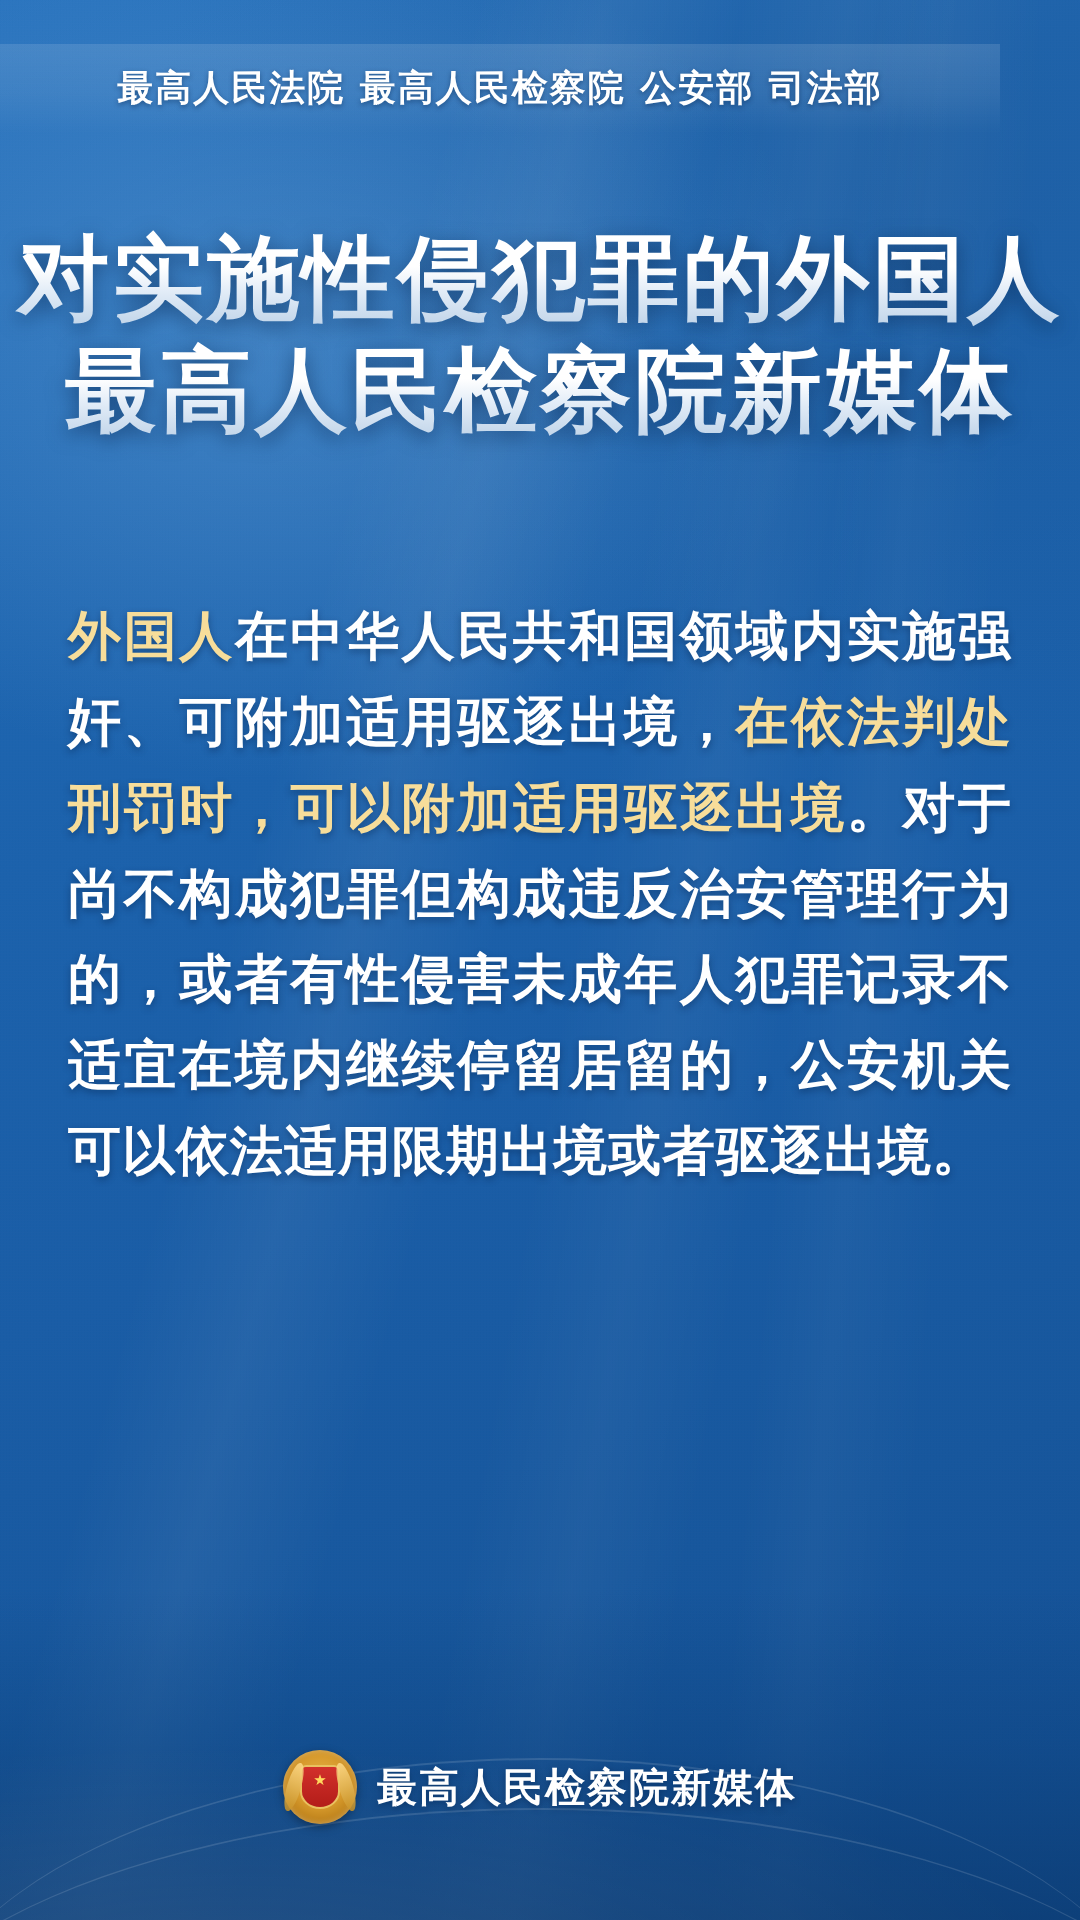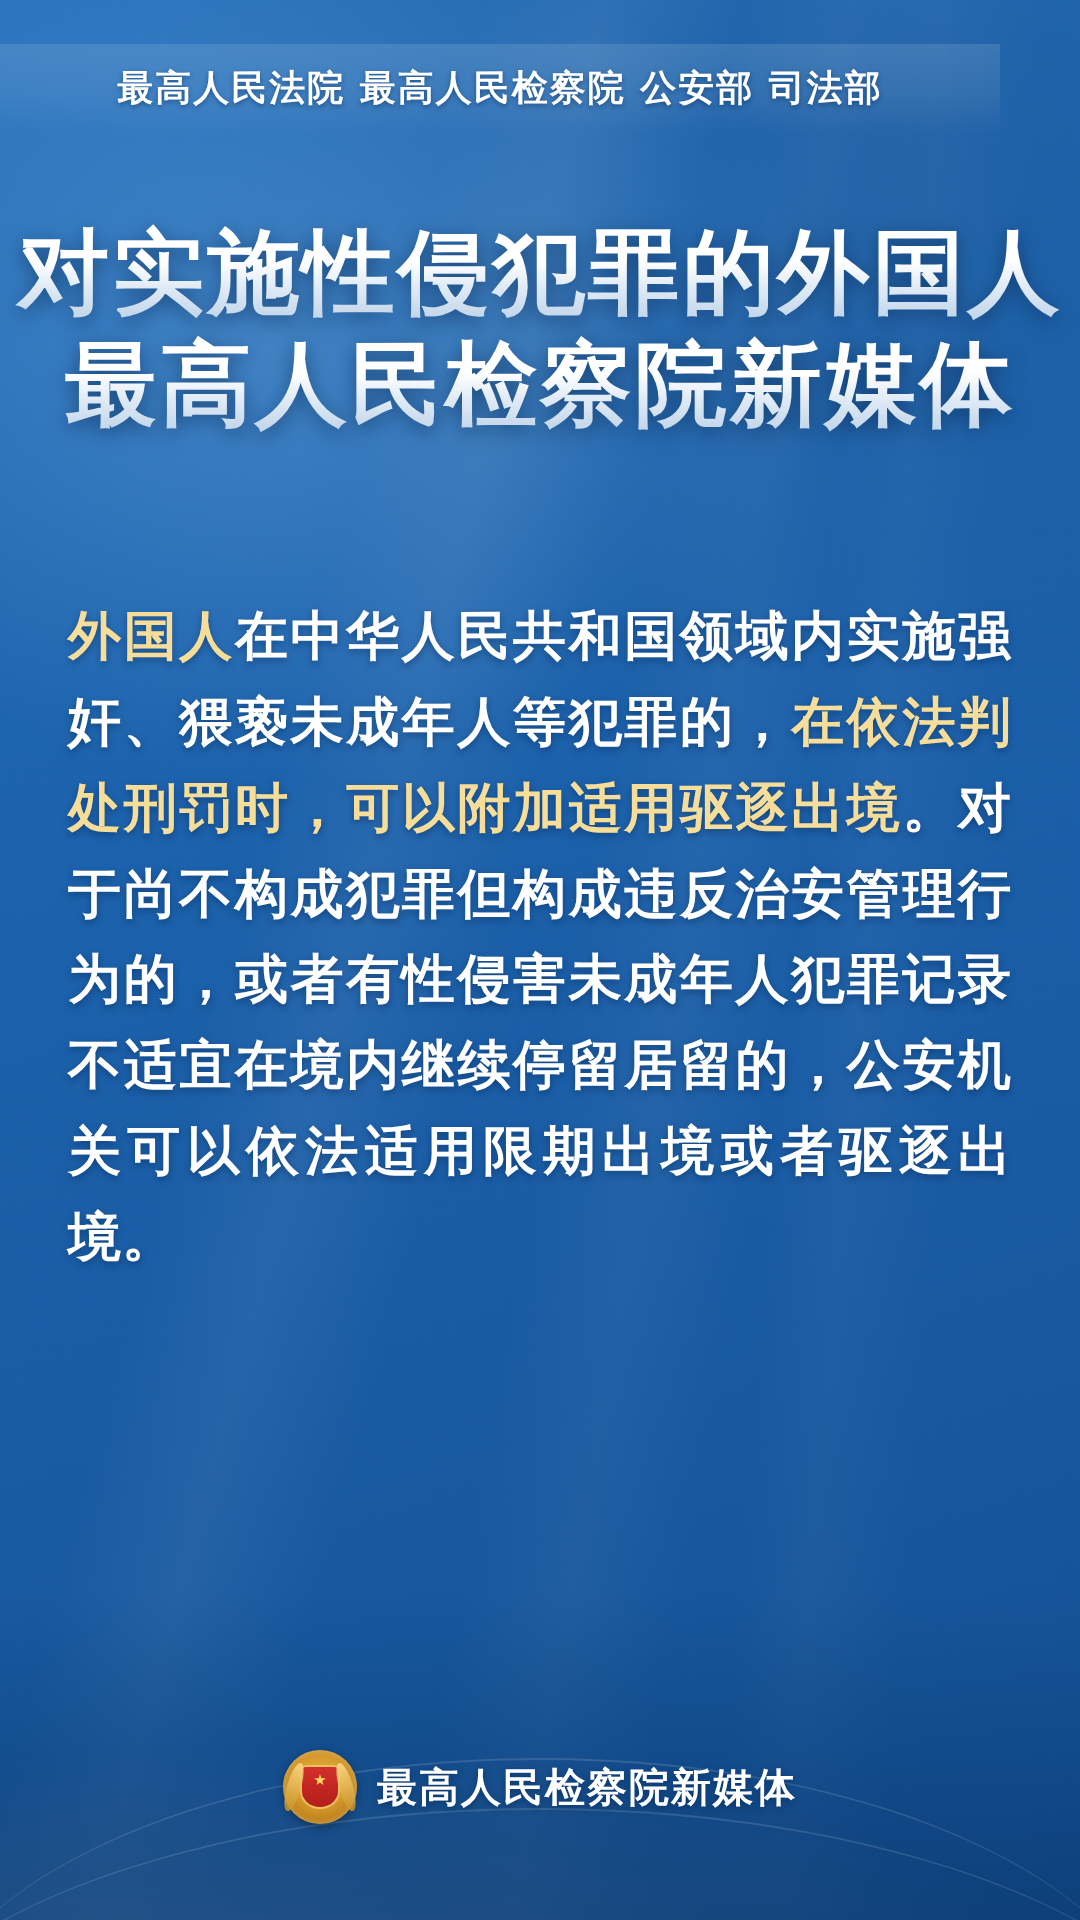--- a/index.html
+++ b/index.html
@@ -65,21 +65,21 @@
     text-shadow: 0 2px 5px rgba(0,30,70,0.45);
   }
   .header-line.second {
     font-size: 34px;
     letter-spacing: 1px;
   }
 
   
   .title-block {
     position: absolute;
-    top: 216px;
+    top: 222px;
     left: 0;
     width: 1080px;
     text-align: center;
   }
   .title-line {
     font-family: "DejaVu Serif", "Liberation Serif", serif;
     font-weight: bold;
     font-size: 92px;
     line-height: 1.22;
     letter-spacing: 3px;
@@ -208,21 +208,21 @@
   <div class="header-band">
     <div class="header-line">最高人民法院 最高人民检察院 公安部 司法部</div>
   </div>
 
   <div class="title-block">
     <div class="title-line">对实施性侵犯罪的外国人</div>
     <div class="title-line">最高人民检察院新媒体</div>
   </div>
 
   <div class="body-block">
-    <p class="body-text"><span class="hl">外国人</span><span>在中华人民共和国领域内实施强奸、猥亵未成年人等犯罪的，</span><span class="hl">在依法判处刑罚时，可以附加适用驱逐出境</span><span>。对于尚不构成犯罪但构成违反治安管理行为的，或者有性侵害未成年人犯罪记录不适宜在境内继续停留居留的，公安机关可以依法适用限期出境或者驱逐出境。</span></p>
+    <p class="body-text"><span class="hl">外国人</span><span>在中华人民共和国领域内实施强奸、可附加适用驱逐出境，</span><span class="hl">在依法判处刑罚时，可以附加适用驱逐出境</span><span>。对于尚不构成犯罪但构成违反治安管理行为的，或者有性侵害未成年人犯罪记录不适宜在境内继续停留居留的，公安机关可以依法适用限期出境或者驱逐出境。</span></p>
   </div>
 
   <div class="footer-wave"></div>
 
   <div class="footer">
     <div class="emblem">
       <div class="wheat-l"></div>
       <div class="wheat-r"></div>
       <div class="shield">
         <span class="star">★</span>

